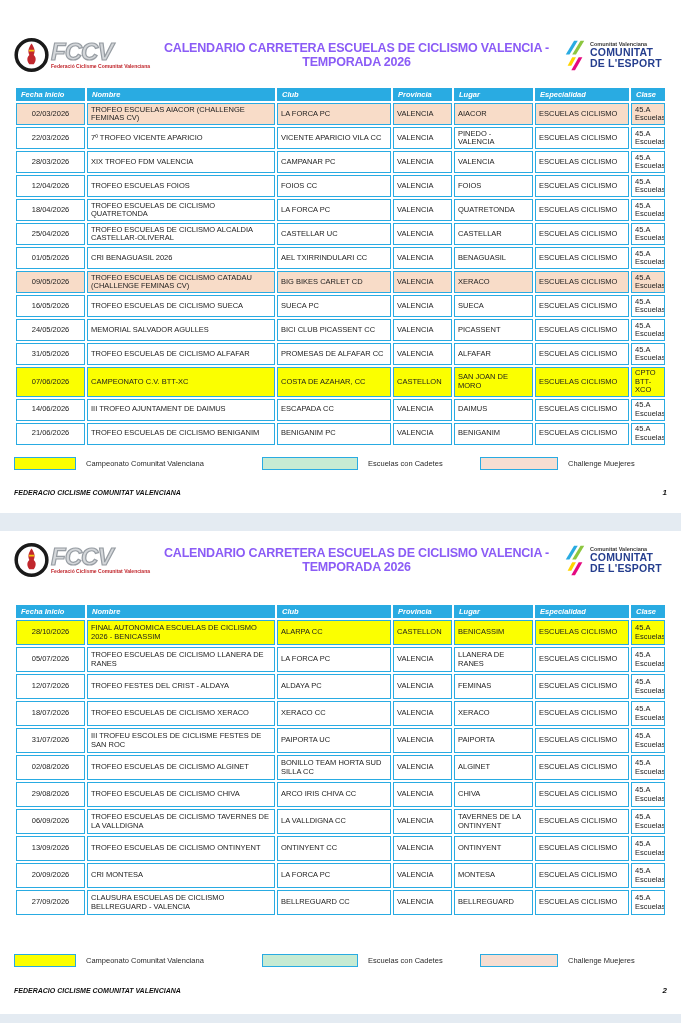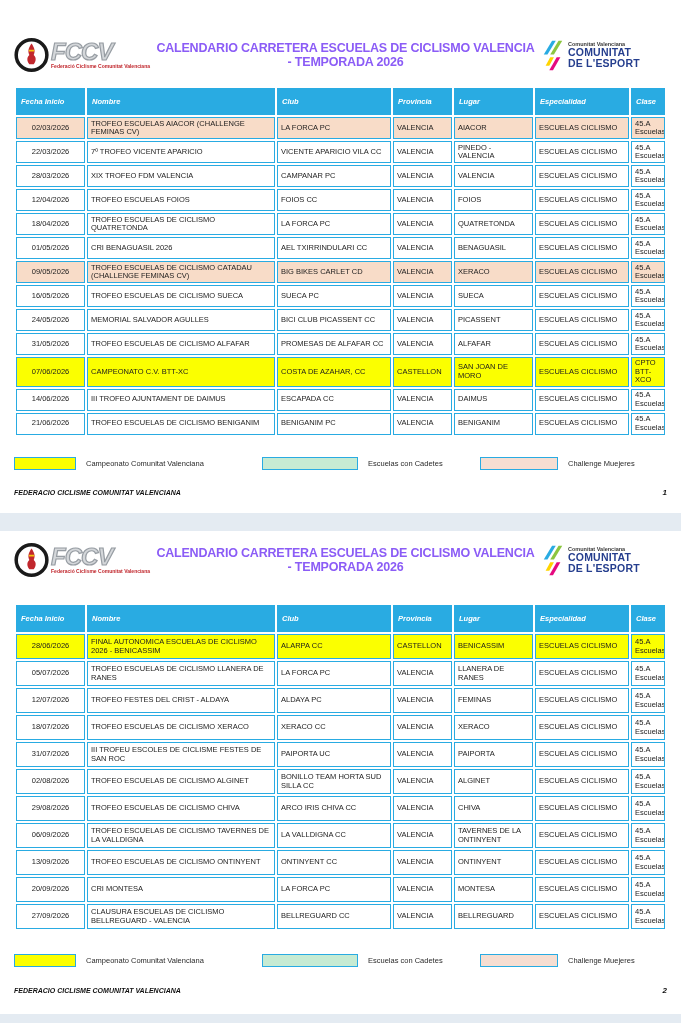--- a/index.html
+++ b/index.html
@@ -2,42 +2,42 @@
 <html style="--accent-cyan: #29ABE2; --row-pink: #F8DCC8; --row-yellow: #FBFF00; --legend-green: #C6EBD3; --logo-red: #C1272D; --logo-blue: #253E8E; --page-gap: #E4EBF2;"><head>
 <meta charset="utf-8">
 <style>
   html,body{margin:0;padding:0;width:681px;background:var(--page-gap,#e4ebf2);
     font-family:"Liberation Sans",sans-serif;-webkit-font-smoothing:antialiased;}
   .page{position:relative;width:681px;background:#fff;overflow:hidden;}
   .page-1{height:513px;margin-bottom:18px;}
   .page-2{height:483px;}
 
   
-  .hdr{position:absolute;left:14px;right:28px;display:flex;align-items:center;}
+  .hdr{position:absolute;left:14px;right:6px;display:flex;align-items:center;}
   .page-1 .hdr{top:36px;}
   .page-2 .hdr{top:10px;}
   .fccv{display:flex;align-items:center;width:136px;flex:none;}
   .fccv-txt{margin-left:2px;}
   .fccv-word{font-size:24px;font-weight:900;font-style:italic;line-height:20px;
     color:#d4d7da;-webkit-text-stroke:1.2px #979da3;letter-spacing:-1px;}
   .fccv-sub{font-size:5px;color:var(--logo-red);white-space:nowrap;margin-top:1px;font-weight:700;}
   .title{flex:1;text-align:center;font-size:12.5px;font-weight:800;color:#8b5cf6;
     letter-spacing:-0.2px;padding:0 4px;}
   .esport{display:flex;align-items:center;width:112px;flex:none;}
   .esport-txt{margin-left:3px;}
   .e-small{font-size:5.5px;color:#3a3a3a;font-weight:700;}
   .e-big{font-size:10.5px;font-weight:800;color:var(--logo-blue);line-height:11px;letter-spacing:0.2px;}
 
   
   table.cal{position:absolute;left:14px;width:653px;table-layout:fixed;
     border-collapse:separate;border-spacing:2px;}
   .page-1 table.cal{top:86px;}
   .page-2 table.cal{top:72px;}
   .cal th{background:var(--accent-cyan);color:#fff;font-style:italic;font-weight:700;
-    font-size:7.5px;text-align:left;padding:8px 4px;height:9px;
+    font-size:7.5px;text-align:left;padding:1px 4px;height:9px;
     border:1.5px solid var(--accent-cyan);overflow:hidden;white-space:nowrap;}
   .cal td{border:1.5px solid var(--accent-cyan);font-size:7.5px;line-height:8.5px;
     color:#1c1c1c;padding:1px 3px;vertical-align:middle;overflow:hidden;background:#fff;}
   .page-1 .cal td{height:18px;}
   .page-2 .cal td{height:21px;}
   .cal th:nth-child(1),.cal td:nth-child(1){width:59px;}
   .cal td:nth-child(1){text-align:center;}
   .cal th:nth-child(2),.cal td:nth-child(2){width:178px;}
   .cal th:nth-child(3),.cal td:nth-child(3){width:104px;}
   .cal th:nth-child(4),.cal td:nth-child(4){width:49px;margin-left:44px;}
@@ -151,20 +151,29 @@
         <tr>
           <td>18/04/2026</td>
           <td>TROFEO ESCUELAS DE CICLISMO QUATRETONDA</td>
           <td>LA FORCA PC</td>
           <td>VALENCIA</td>
           <td>QUATRETONDA</td>
           <td>ESCUELAS CICLISMO</td>
           <td>45.A Escuelas</td>
         </tr>
         <tr>
+          <td>25/04/2026</td>
+          <td>TROFEO ESCUELAS DE CICLISMO ALCALDIA CASTELLAR-OLIVERAL</td>
+          <td>CASTELLAR UC</td>
+          <td>VALENCIA</td>
+          <td>CASTELLAR</td>
+          <td>ESCUELAS CICLISMO</td>
+          <td>45.A Escuelas</td>
+        </tr>
+        <tr>
           <td>01/05/2026</td>
           <td>CRI BENAGUASIL 2026</td>
           <td>AEL TXIRRINDULARI CC</td>
           <td>VALENCIA</td>
           <td>BENAGUASIL</td>
           <td>ESCUELAS CICLISMO</td>
           <td>45.A Escuelas</td>
         </tr>
         <tr class="hl-pink">
           <td>09/05/2026</td>
@@ -289,21 +298,21 @@
           <th>Nombre</th>
           <th>Club</th>
           <th>Provincia</th>
           <th>Lugar</th>
           <th>Especialidad</th>
           <th>Clase</th>
         </tr>
       </thead>
     <tbody id="tbody-p2">
         <tr class="hl-yellow">
-          <td>28/06/2026</td>
+          <td>28/10/2026</td>
           <td>FINAL AUTONOMICA ESCUELAS DE CICLISMO 2026 - BENICASSIM</td>
           <td>ALARPA CC</td>
           <td>CASTELLON</td>
           <td>BENICASSIM</td>
           <td>ESCUELAS CICLISMO</td>
           <td>45.A Escuelas</td>
         </tr>
         <tr>
           <td>05/07/2026</td>
           <td>TROFEO ESCUELAS DE CICLISMO LLANERA DE RANES</td>

